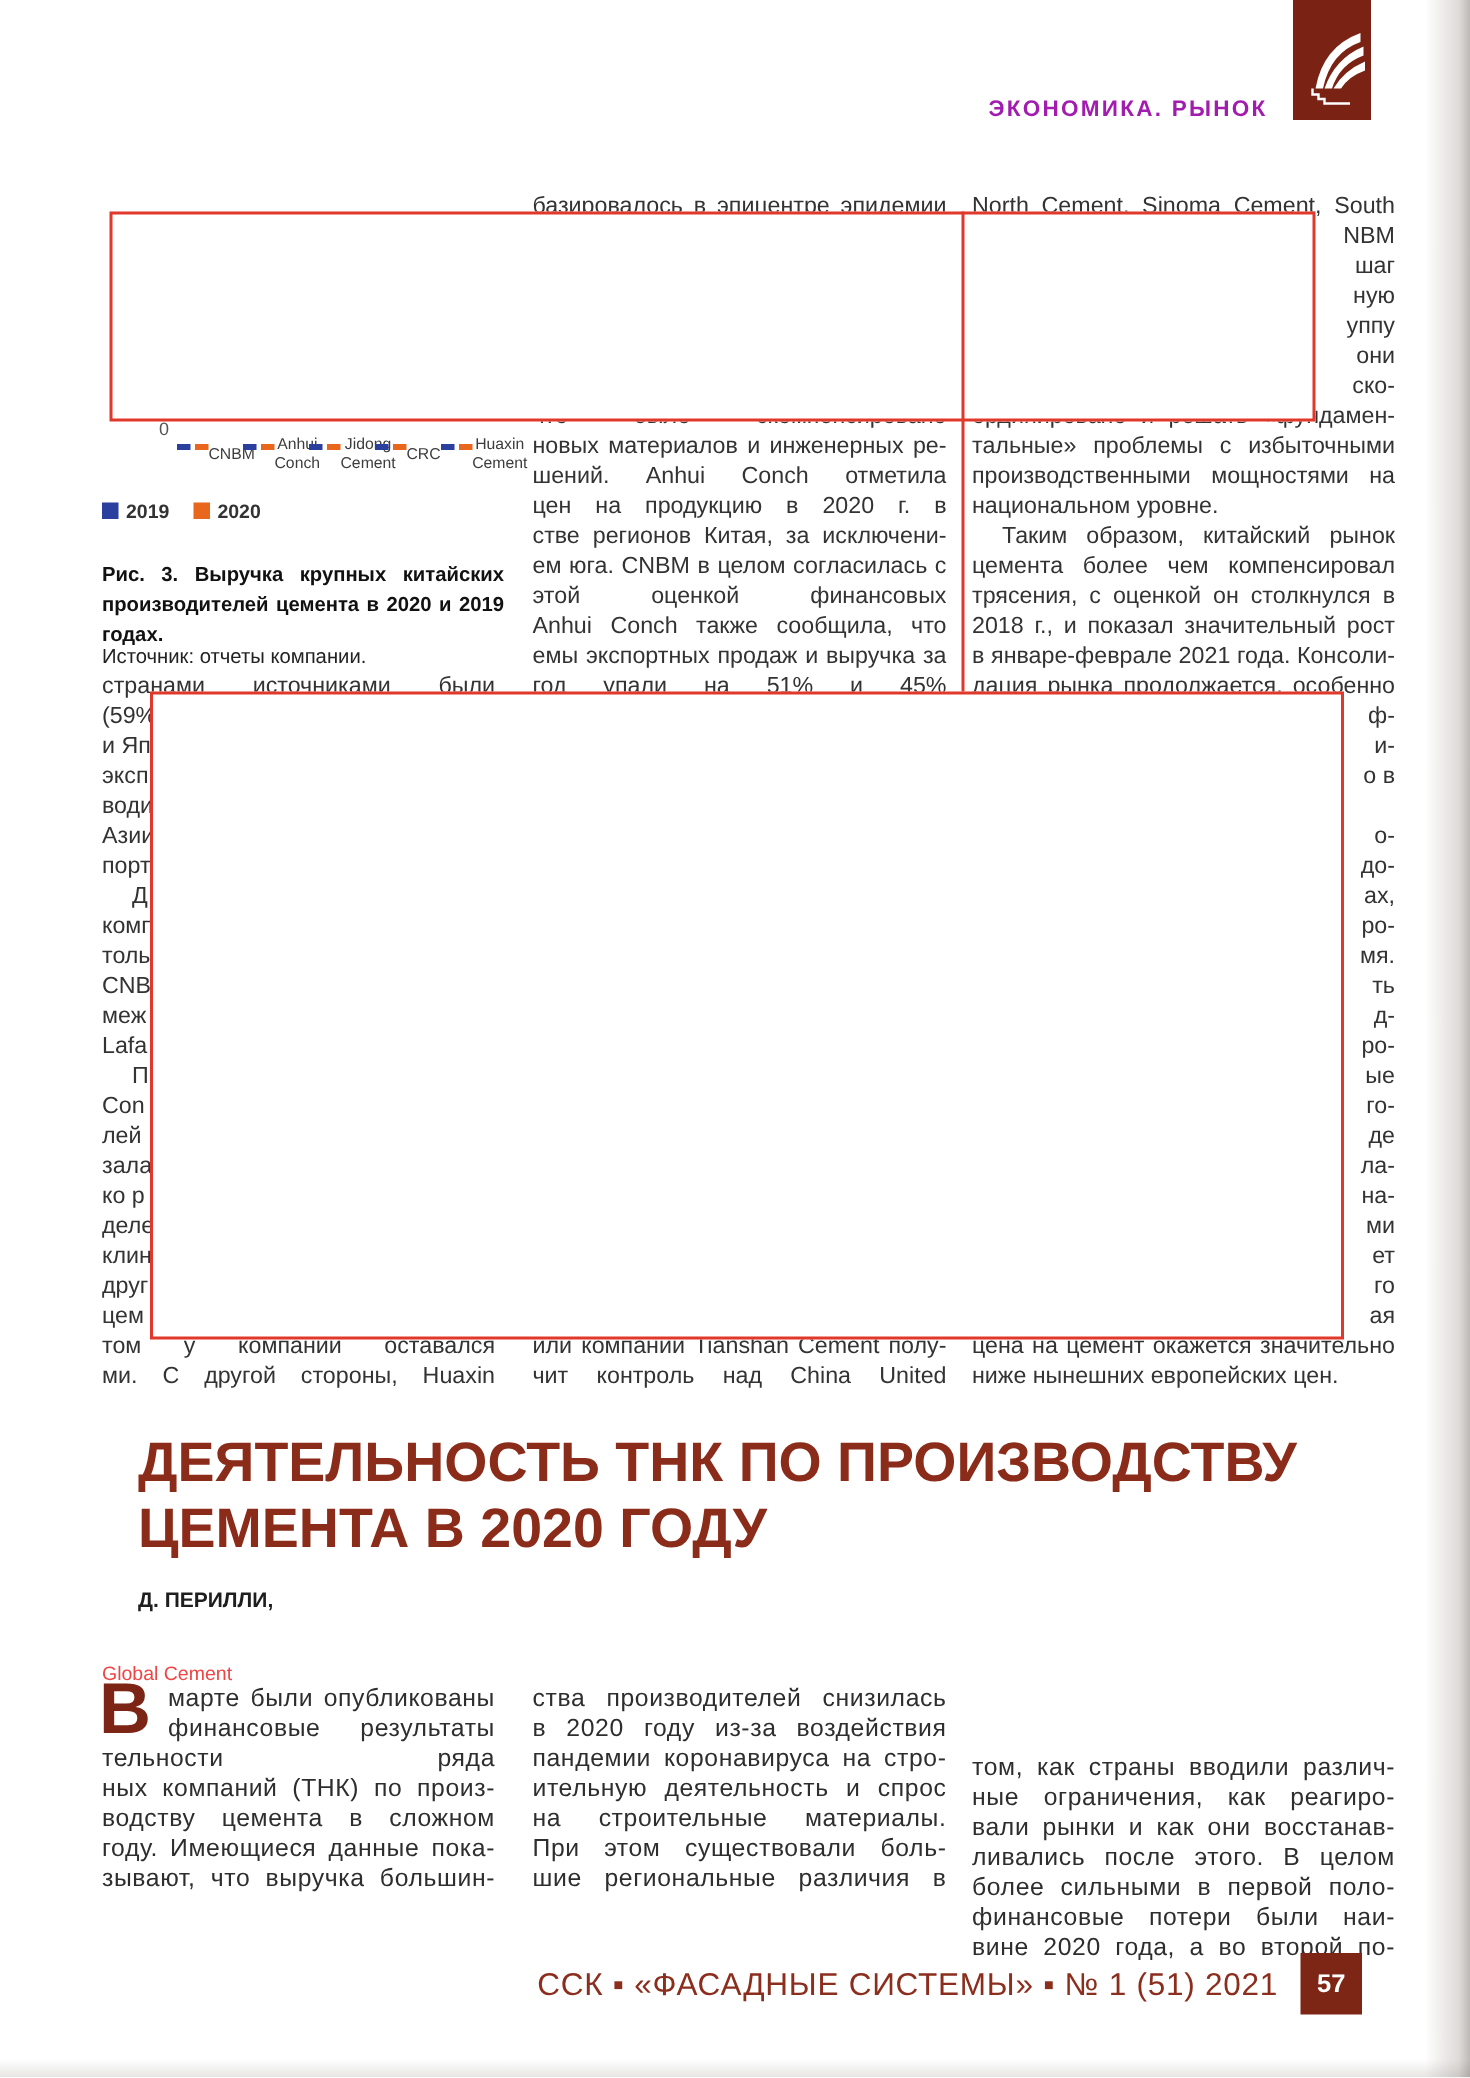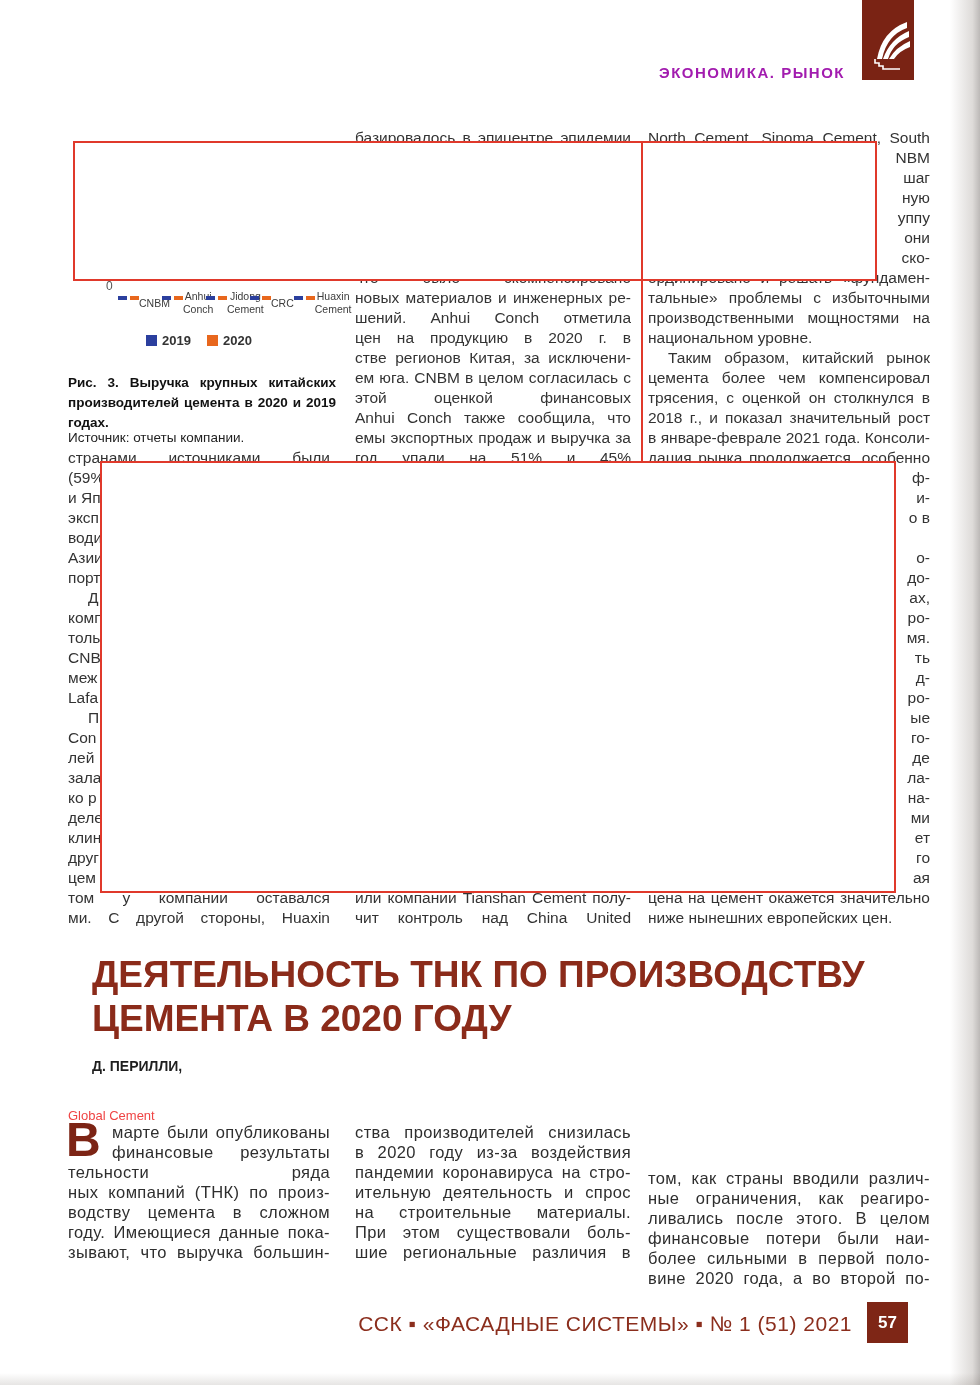--- a/index.html
+++ b/index.html
@@ -19,21 +19,21 @@
 
   
   .zero{position:absolute;left:106px;top:279px;font-size:12px;color:#555;z-index:2;}
   .cats{position:absolute;left:118px;top:281px;width:202px;display:flex;
         justify-content:space-between;z-index:2;}
   .cat{display:flex;flex-direction:row;align-items:center;width:44px;}
   .stubs{display:flex;gap:3px;height:5px;align-items:flex-start;}
   .stub{display:inline-block;width:9px;height:4px;}
   .catlabels{margin-top:9px;font-size:10.5px;line-height:13px;color:#3c3c3c;text-align:center;}
   .legend{position:absolute;left:68px;top:333px;width:262px;display:flex;gap:16px;
-          justify-content:center;align-items:center;z-index:2;font-size:13px;font-weight:bold;color:#333;}
+          justify-content:flex-start;align-items:center;z-index:2;font-size:13px;font-weight:bold;color:#333;}
   .legend .sw{display:inline-block;width:11px;height:11px;margin-right:5px;vertical-align:-1px;}
 
   
   .caption{position:absolute;left:68px;top:374px;width:268px;font-size:13.5px;line-height:18.5px;
            font-weight:bold;color:#111;z-index:2;}
   .source{position:absolute;left:68px;top:430px;width:268px;font-size:13.5px;color:#222;z-index:2;}
 
   
   .topcol{position:absolute;font-size:15.5px;line-height:20px;color:#333;z-index:1;}
   #col-left{left:68px;top:448px;width:262px;}
@@ -289,23 +289,24 @@
       <div class="ln j">в 2020 году из-за воздействия</div>
       <div class="ln j">пандемии коронавируса на стро-</div>
       <div class="ln j">ительную деятельность и спрос</div>
       <div class="ln j">на строительные материалы.</div>
       <div class="ln j">При этом существовали боль-</div>
       <div class="ln j">шие региональные различия в</div>
     </div>
   <div class="bodycol" id="body-right">
       <div class="ln j">том, как страны вводили различ-</div>
       <div class="ln j">ные ограничения, как реагиро-</div>
+      <div class="ln j">вали рынки и как они восстанав-</div>
       <div class="ln j">ливались после этого. В целом</div>
+      <div class="ln j">более сильными в первой поло-</div>
       <div class="ln j">финансовые потери были наи-</div>
-      <div class="ln j">более сильными в первой поло-</div>
       <div class="ln j">вине 2020 года, а во второй по-</div>
     </div>
 
   <div class="footer-line">ССК ▪ «ФАСАДНЫЕ СИСТЕМЫ» ▪ № 1 (51) 2021</div>
   <div class="pagebox">57</div>
 
   <div class="edge-right"></div>
   <div class="edge-bottom"></div>
 </div>
 

